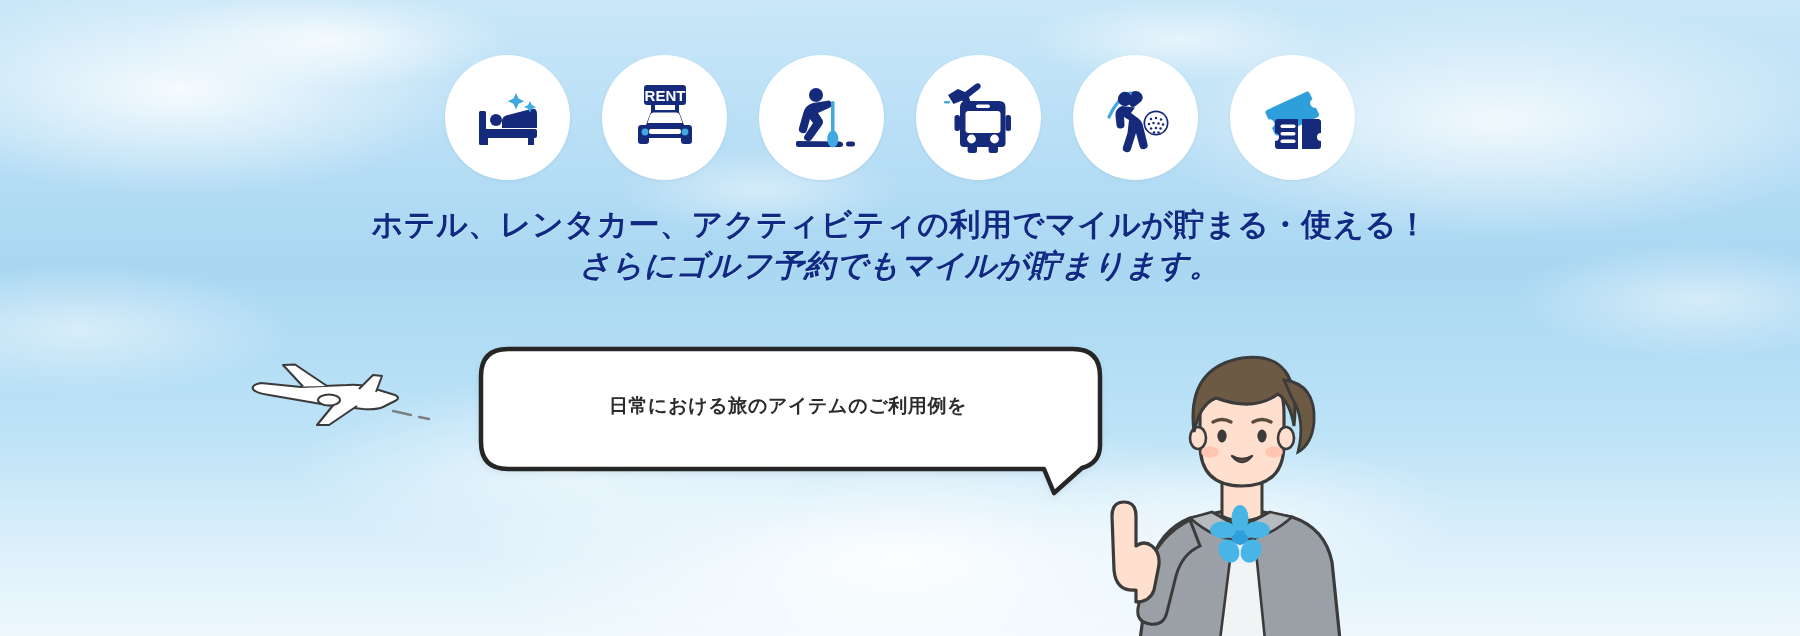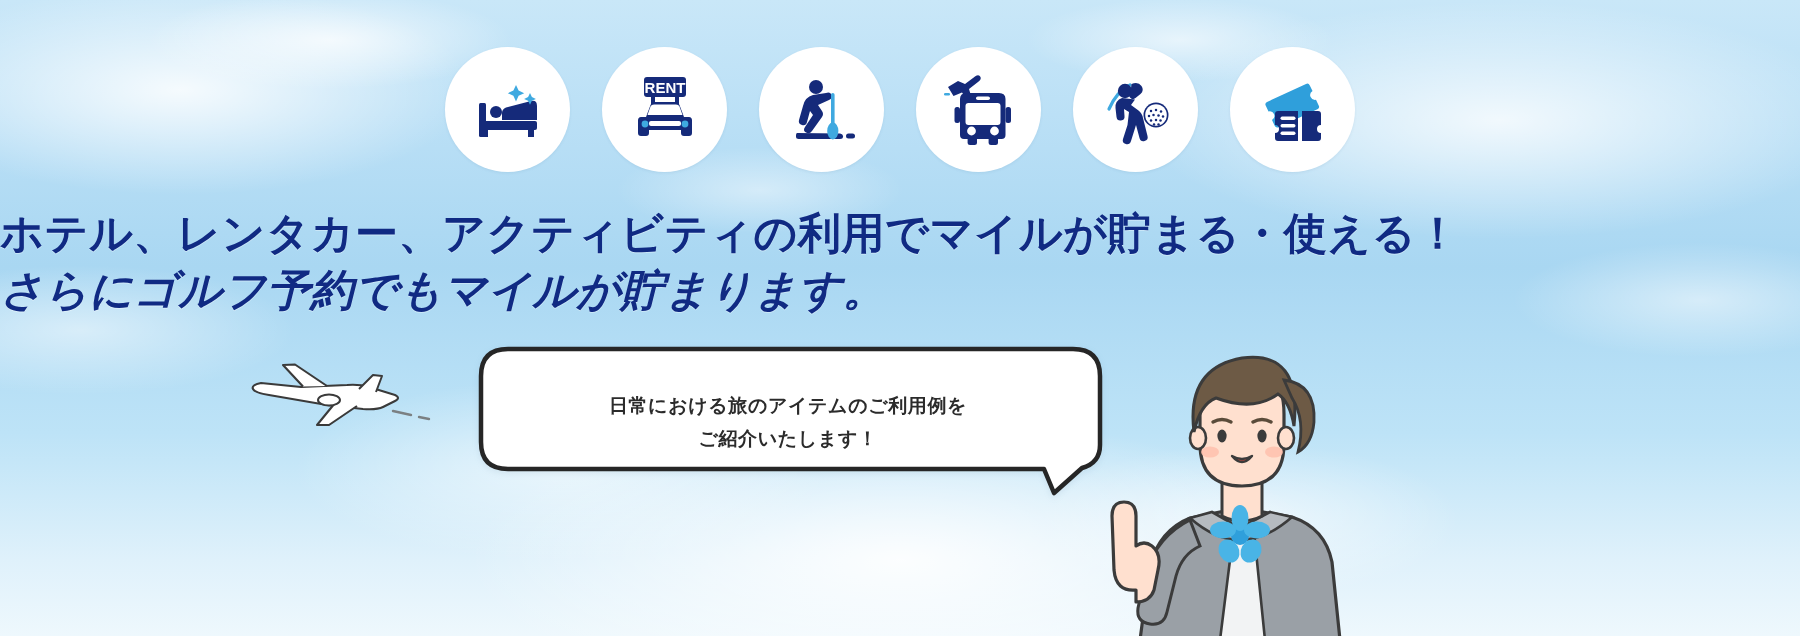--- a/index.html
+++ b/index.html
@@ -21,30 +21,30 @@
   .cloudlayer{position:absolute;inset:0;pointer-events:none;
     background:
       radial-gradient(ellipse 260px 70px at 330px 40px, rgba(255,255,255,.75), rgba(255,255,255,0) 70%),
       radial-gradient(ellipse 220px 60px at 1180px 40px, rgba(255,255,255,.6), rgba(255,255,255,0) 70%),
       radial-gradient(ellipse 300px 90px at 80px 330px, rgba(255,255,255,.5), rgba(255,255,255,0) 72%),
       radial-gradient(ellipse 260px 80px at 1700px 300px, rgba(255,255,255,.5), rgba(255,255,255,0) 72%),
       radial-gradient(ellipse 200px 60px at 760px 190px, rgba(255,255,255,.45), rgba(255,255,255,0) 72%);
   }
 
   
-  .icon-row{position:absolute;top:47px;left:0;width:1800px;
+  .icon-row{position:absolute;top:55px;left:0;width:1800px;
     display:flex;justify-content:center;gap:32px;}
   .icon-circle{width:125px;height:125px;border-radius:50%;background:#fff;
     display:flex;align-items:center;justify-content:center;
     box-shadow:0 1px 3px rgba(60,110,150,.10);}
   .icon-circle svg{display:block;}
 
   
-  .headline{position:absolute;top:205px;left:0;width:1800px;
-    color:#102a83;font-weight:700;font-size:43px;line-height:1.32;
+  .headline{position:absolute;top:205px;left:0;width:1800px;text-align:center;
+    color:#102a83;font-weight:700;font-size:31px;line-height:1.32;
     letter-spacing:.5px;
     text-shadow:0 1px 0 rgba(255,255,255,.35);}
   .headline .l2{display:block;font-style:italic;}
 
   
   .bubble-wrap{position:absolute;left:478px;top:345px;width:640px;height:160px;}
   .bubble-wrap svg{display:block;filter:drop-shadow(0 2px 3px rgba(80,120,150,.12));}
   .bubble-text{position:absolute;left:0;top:44px;width:620px;text-align:center;
     color:#2b2b2b;font-weight:700;font-size:19px;line-height:1.75;
     letter-spacing:.6px;}
@@ -215,21 +215,20 @@
     </svg>
   </div>
 
   <div class="bubble-wrap">
     <svg width="640" height="160" viewBox="0 0 640 160" aria-hidden="true">
       <path d="M30 4 H595 Q622 4 622 31 V100 Q622 118 604 123 L576 148 L566 124 H30
                Q3 124 3 97 V31 Q3 4 30 4 Z" fill="#ffffff" stroke="#262626" stroke-width="4.5" stroke-linejoin="round"></path>
     </svg>
     <div class="bubble-text">
       <span>日常における旅のアイテムのご利用例を</span>
-      <span>ご紹介いたします！</span>
     </div>
   </div>
 
   <div class="attendant">
     <svg width="420" height="300" viewBox="0 0 420 300" aria-hidden="true">
 
       <path d="M150 178 Q120 190 110 225 L100 300 L300 300 L292 222
                Q285 188 252 177 L200 168 Z" fill="#9aa0a6" stroke="#3b3b3b" stroke-width="3.2"></path>
       <path d="M196 172 L180 300 L225 300 L212 172 Z" fill="#f2f3f4" stroke="#3b3b3b" stroke-width="2.6"></path>
       <path d="M150 178 Q175 200 200 200 Q226 200 252 177 L230 172 L200 188 L172 172 Z" fill="#b6bbc0" stroke="#3b3b3b" stroke-width="2.6"></path>

